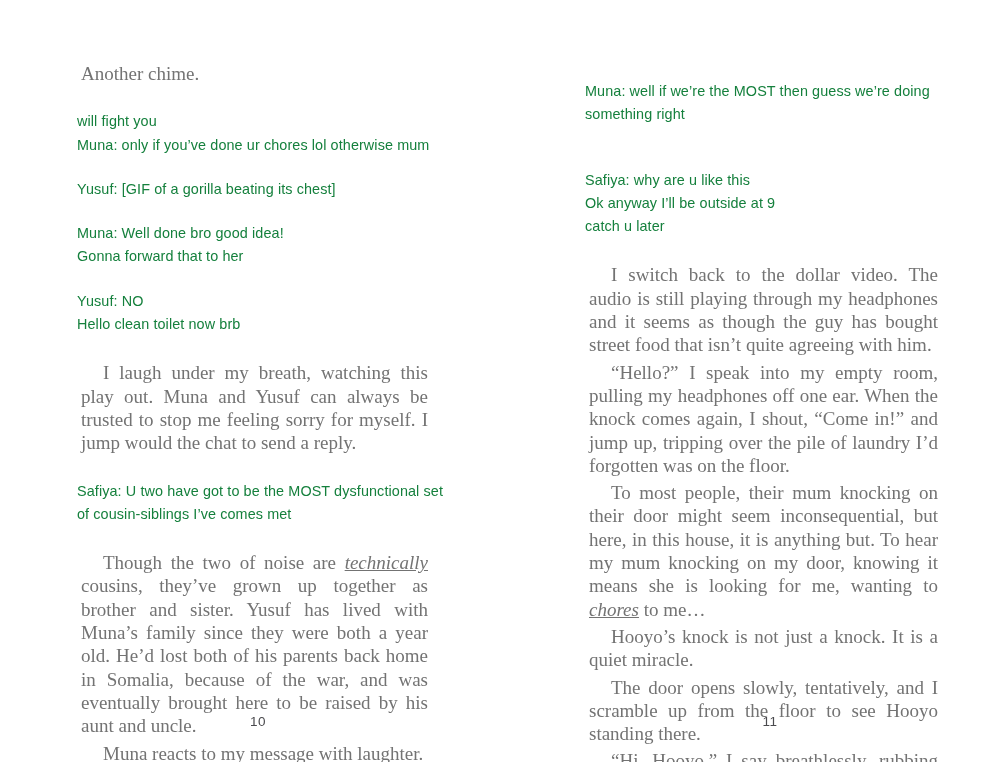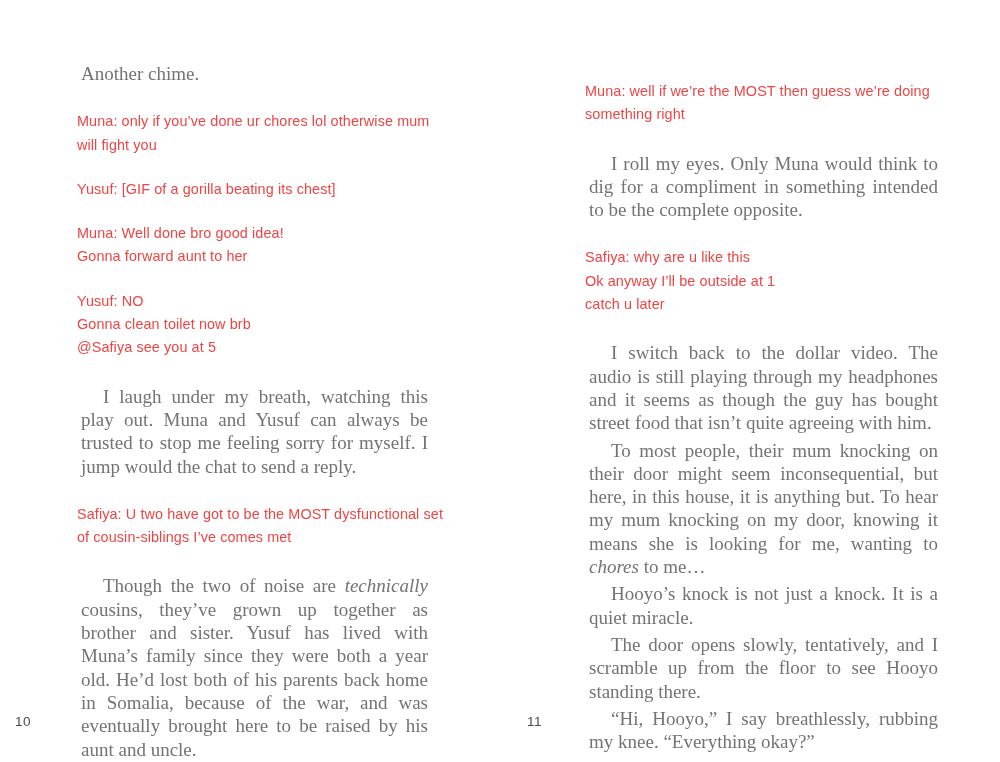--- a/index.html
+++ b/index.html
@@ -51,76 +51,75 @@
 
   
   .gap-para  { height: 21px; }
   .gap-chat  { height: 21px; }
 
   
   .chat {
     font-family: "Liberation Sans", sans-serif;
     font-size: 14.4px;
     line-height: 23.3px;
-    color: #ef4444;
+    color: #15803d;
     letter-spacing: 0.1px;
     text-align: left;
     font-weight: 400;
   }
   .chat .line { display: block; white-space: nowrap; }
 
-  em { font-style: italic; }
+  em { font-style: italic; text-decoration: underline; }
 
   
   .folio {
     position: absolute;
     bottom: 33px;
-    left: 15px;
+    left: 8px;
     width: 100%;
-    text-align: left;
+    text-align: center;
     font-family: "Liberation Sans", sans-serif;
     font-size: 13.5px;
     color: #4a4a4e;
     letter-spacing: 0.5px;
   }
   .page-left  .folio { padding-right: 10px; }
   .page-right .folio { padding-left: 12px; }
 </style>
 </head>
 <body>
 
 <div class="spread">
 
   <div class="page page-left">
     <div class="textblock">
 
       <p class="prose noindent">Another chime.</p>
 
       <div class="gap-chat"></div>
       <div class="chat">
+        <span class="line">will fight you</span>
         <span class="line">Muna: only if you’ve done ur chores lol otherwise mum</span>
-        <span class="line">will fight you</span>
       </div>
 
       <div class="gap-chat"></div>
       <div class="chat">
         <span class="line">Yusuf: [GIF of a gorilla beating its chest]</span>
       </div>
 
       <div class="gap-chat"></div>
       <div class="chat">
         <span class="line">Muna: Well done bro good idea!</span>
-        <span class="line">Gonna forward aunt to her</span>
+        <span class="line">Gonna forward that to her</span>
       </div>
 
       <div class="gap-chat"></div>
       <div class="chat">
         <span class="line">Yusuf: NO</span>
-        <span class="line">Gonna clean toilet now brb</span>
-        <span class="line">@Safiya see you at 5</span>
+        <span class="line">Hello clean toilet now brb</span>
       </div>
 
       <div class="gap-para"></div>
       <p class="prose last-ragged">I laugh under my breath, watching this play out. Muna and Yusuf can always be trusted to stop me feeling sorry for myself. I jump would the chat to send a reply.</p>
 
       <div class="gap-chat"></div>
       <div class="chat">
         <span class="line">Safiya: U two have got to be the MOST dysfunctional set</span>
         <span class="line">of cousin-siblings I’ve comes met</span>
       </div>
@@ -136,31 +135,31 @@
 
   <div class="page page-right">
     <div class="textblock">
 
       <div class="chat">
         <span class="line">Muna: well if we’re the MOST then guess we’re doing</span>
         <span class="line">something right</span>
       </div>
 
       <div class="gap-para"></div>
-      <p class="prose last-ragged">I roll my eyes. Only Muna would think to dig for a compliment in something intended to be the complete opposite.</p>
 
       <div class="gap-chat"></div>
       <div class="chat">
         <span class="line">Safiya: why are u like this</span>
-        <span class="line">Ok anyway I’ll be outside at 1</span>
+        <span class="line">Ok anyway I’ll be outside at 9</span>
         <span class="line">catch u later</span>
       </div>
 
       <div class="gap-para"></div>
       <p class="prose last-ragged">I switch back to the dollar video. The audio is still playing through my headphones and it seems as though the guy has bought street food that isn’t quite agreeing with him.</p>
+      <p class="prose last-ragged">“Hello?” I speak into my empty room, pulling my headphones off one ear. When the knock comes again, I shout, “Come in!” and jump up, tripping over the pile of laundry I’d forgotten was on the floor.</p>
       <p class="prose last-ragged"><span>To most people, their mum knocking on their door might seem inconsequential, but here, in this house, it is anything but. To hear my mum knocking on my door, knowing it means she is looking for me, wanting to </span><em>chores</em><span> to me…</span></p>
       <p class="prose last-ragged">Hooyo’s knock is not just a knock. It is a quiet miracle.</p>
       <p class="prose last-ragged">The door opens slowly, tentatively, and I scramble up from the floor to see Hooyo standing there.</p>
       <p class="prose last-ragged">“Hi, Hooyo,” I say breathlessly, rubbing my knee. “Everything okay?”</p>
 
     </div>
     <div class="folio">11</div>
   </div>
 
 </div>

